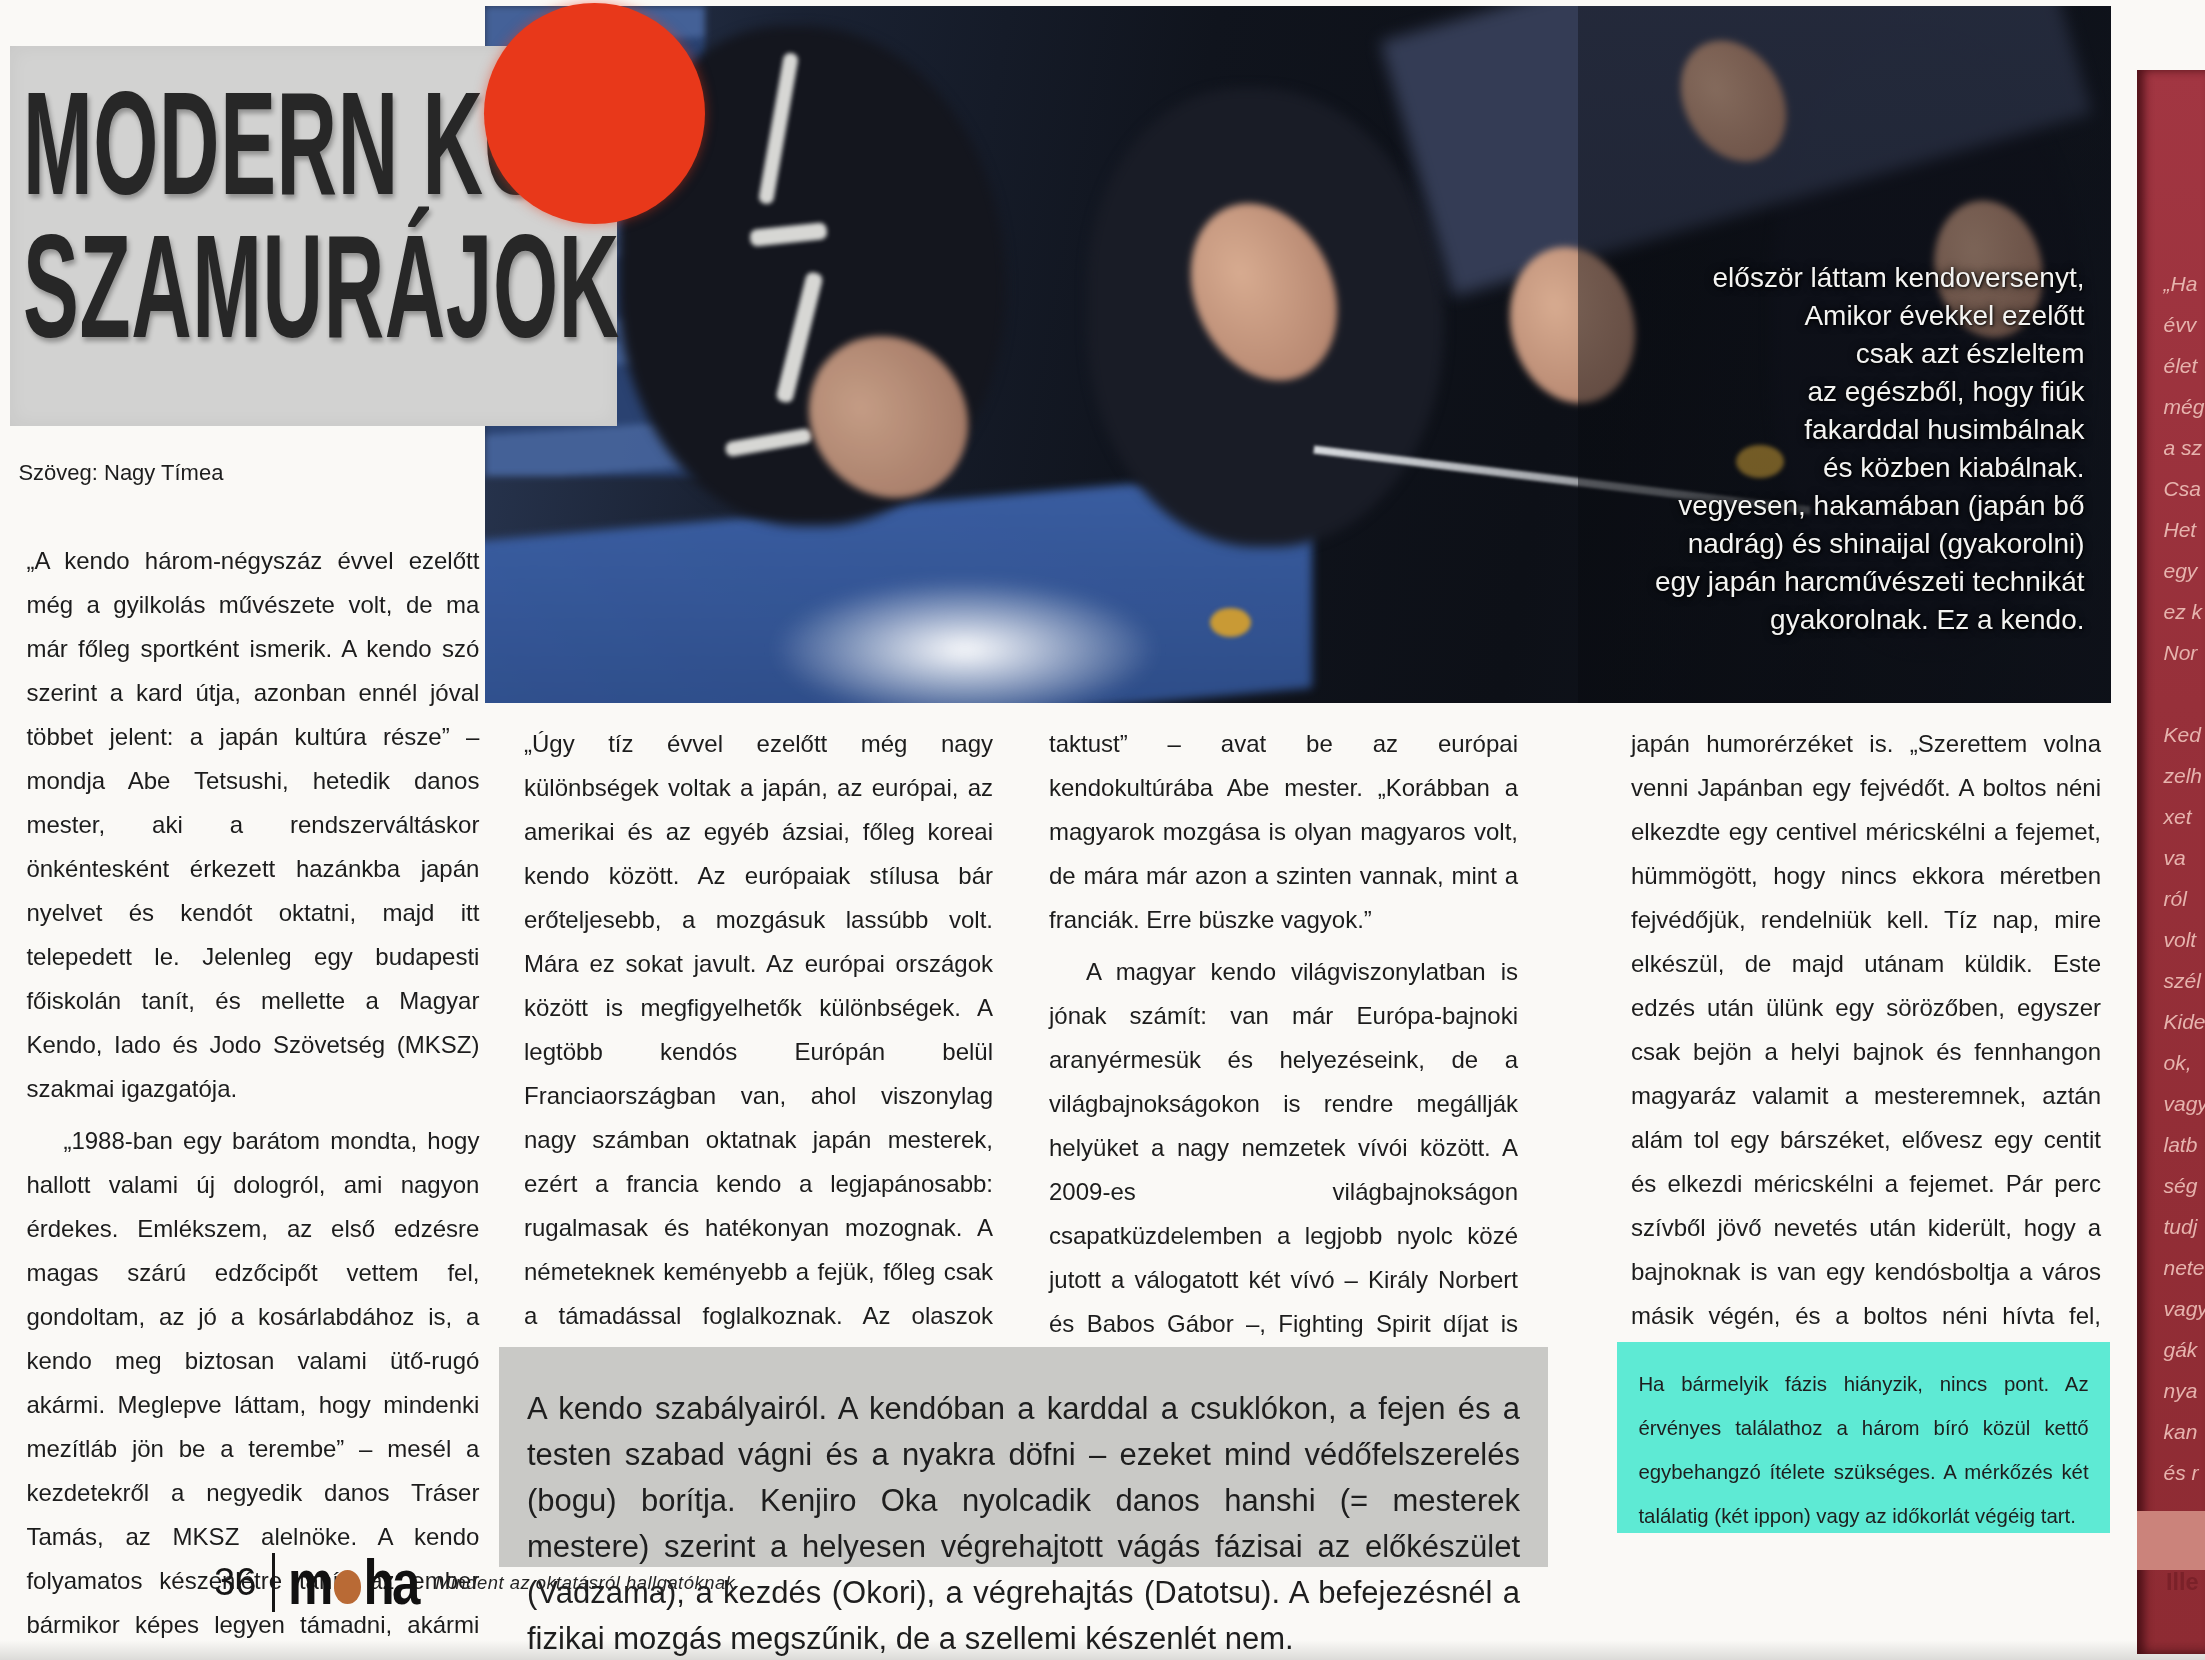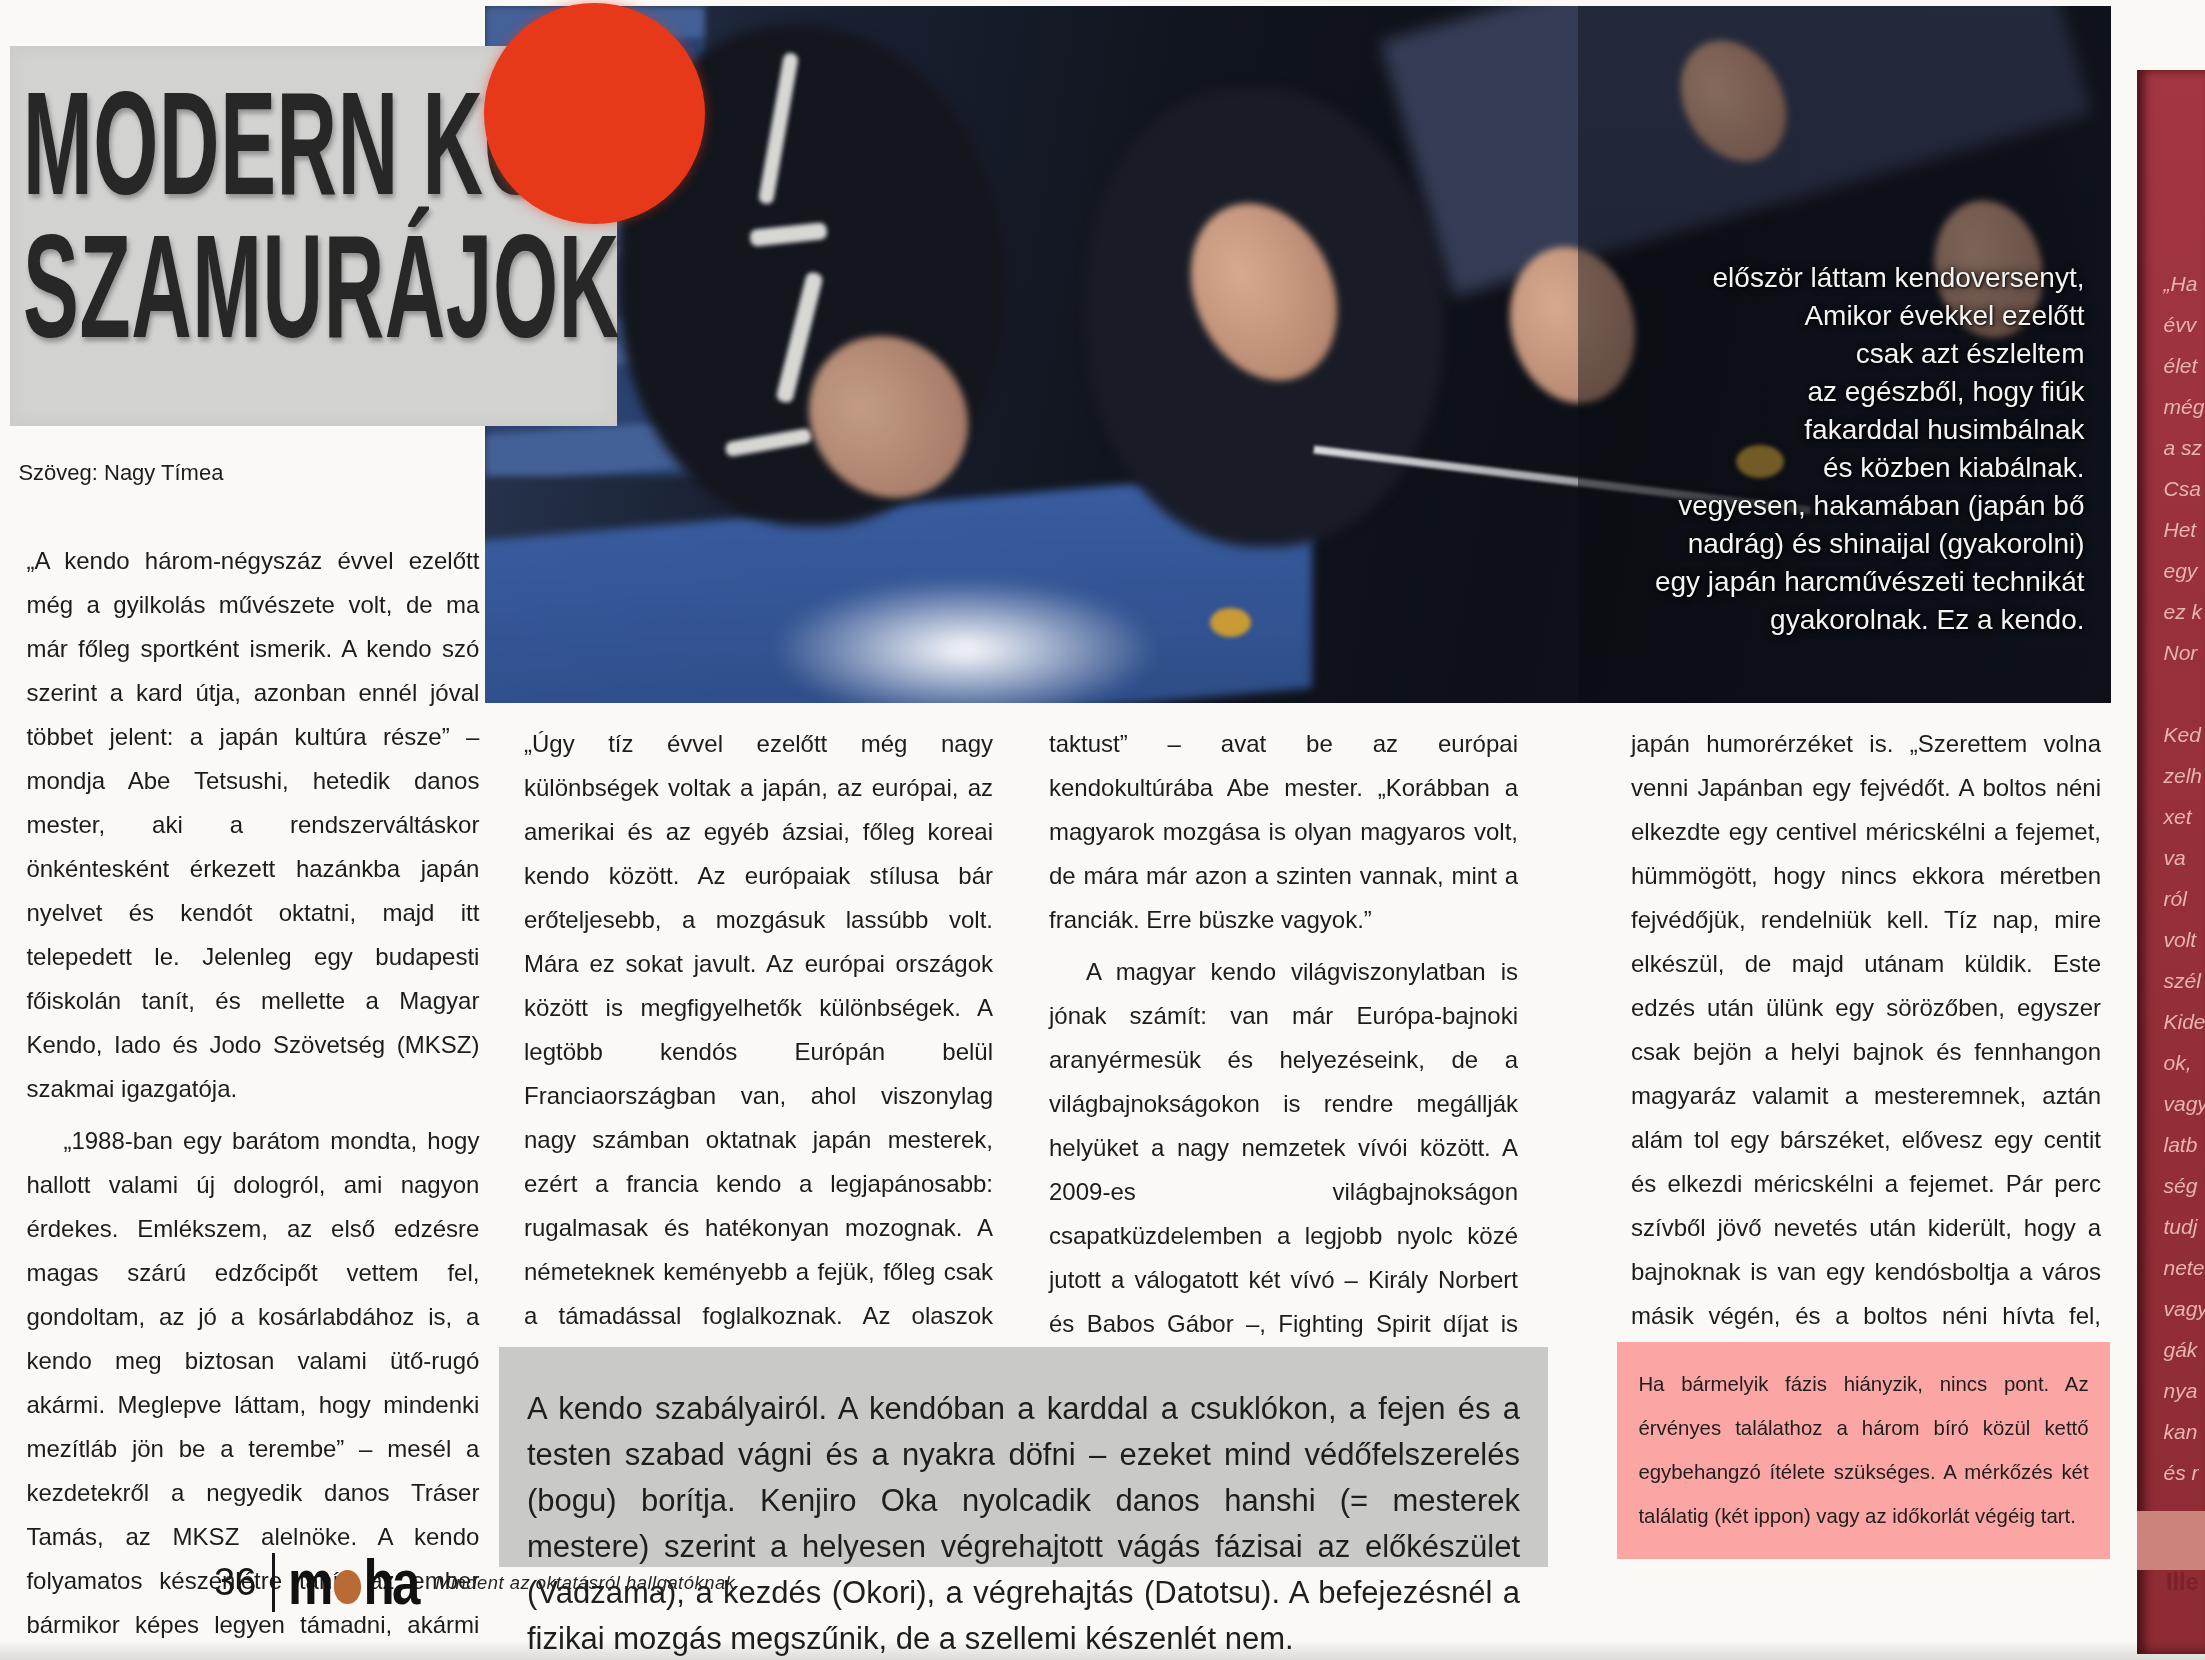--- a/index.html
+++ b/index.html
@@ -71,22 +71,22 @@
   .col3 { left:1041px; top:714px; width:485px;  height:597px; }
   .col4 { left:1623px; top:714px; width:486px;  height:597px; }
   .col2 p:first-child, .col3 p:first-child { text-indent:0; }
   .col2 .indent-first { text-indent:37px; }
   .end-dot { color:#c23b1e; font-size:22.5px; }
 
   
   .info-box { position:absolute; background:#c9c9c6; color:#1e1e1e; box-sizing:border-box; }
   .box-a { left:499px; top:1347px; width:1049px; height:220px; padding:39px 28px;
            font-size:31px; line-height:46px; text-align:justify; }
-  .box-b { left:1617px; top:1342px; width:493px; height:217px; padding:20.4px 21.4px;
-           background:#fca5a5; font-size:20.4px; line-height:44px; text-align:justify; }
+  .box-b { left:1617px; top:1342px; width:493px; height:191px; padding:20.4px 21.4px;
+           background:#5eead4; font-size:20.4px; line-height:44px; text-align:justify; }
 
   
   .footer { position:absolute; left:214px; top:1553px; display:flex; align-items:center; }
   .pageno { font-size:38px; color:#161616; }
   .vbar { width:3.1px; height:59px; background:#161616; margin:0 13.3px 0 15.3px; }
   .logo { display:inline-flex; align-items:center; }
   .logo-letter { font-size:51px; font-weight:700; color:#111; letter-spacing:-2.6px;
                  transform:scaleY(1.25); transform-origin:center; }
   .logo-dot { width:27.6px; height:34px; border-radius:50%; background:#b96a35; margin:9.2px 2px 0 3.1px; }
   .tagline { font-size:18.4px; font-style:italic; color:#242424; margin-left:17.4px; letter-spacing:0.5px; }

